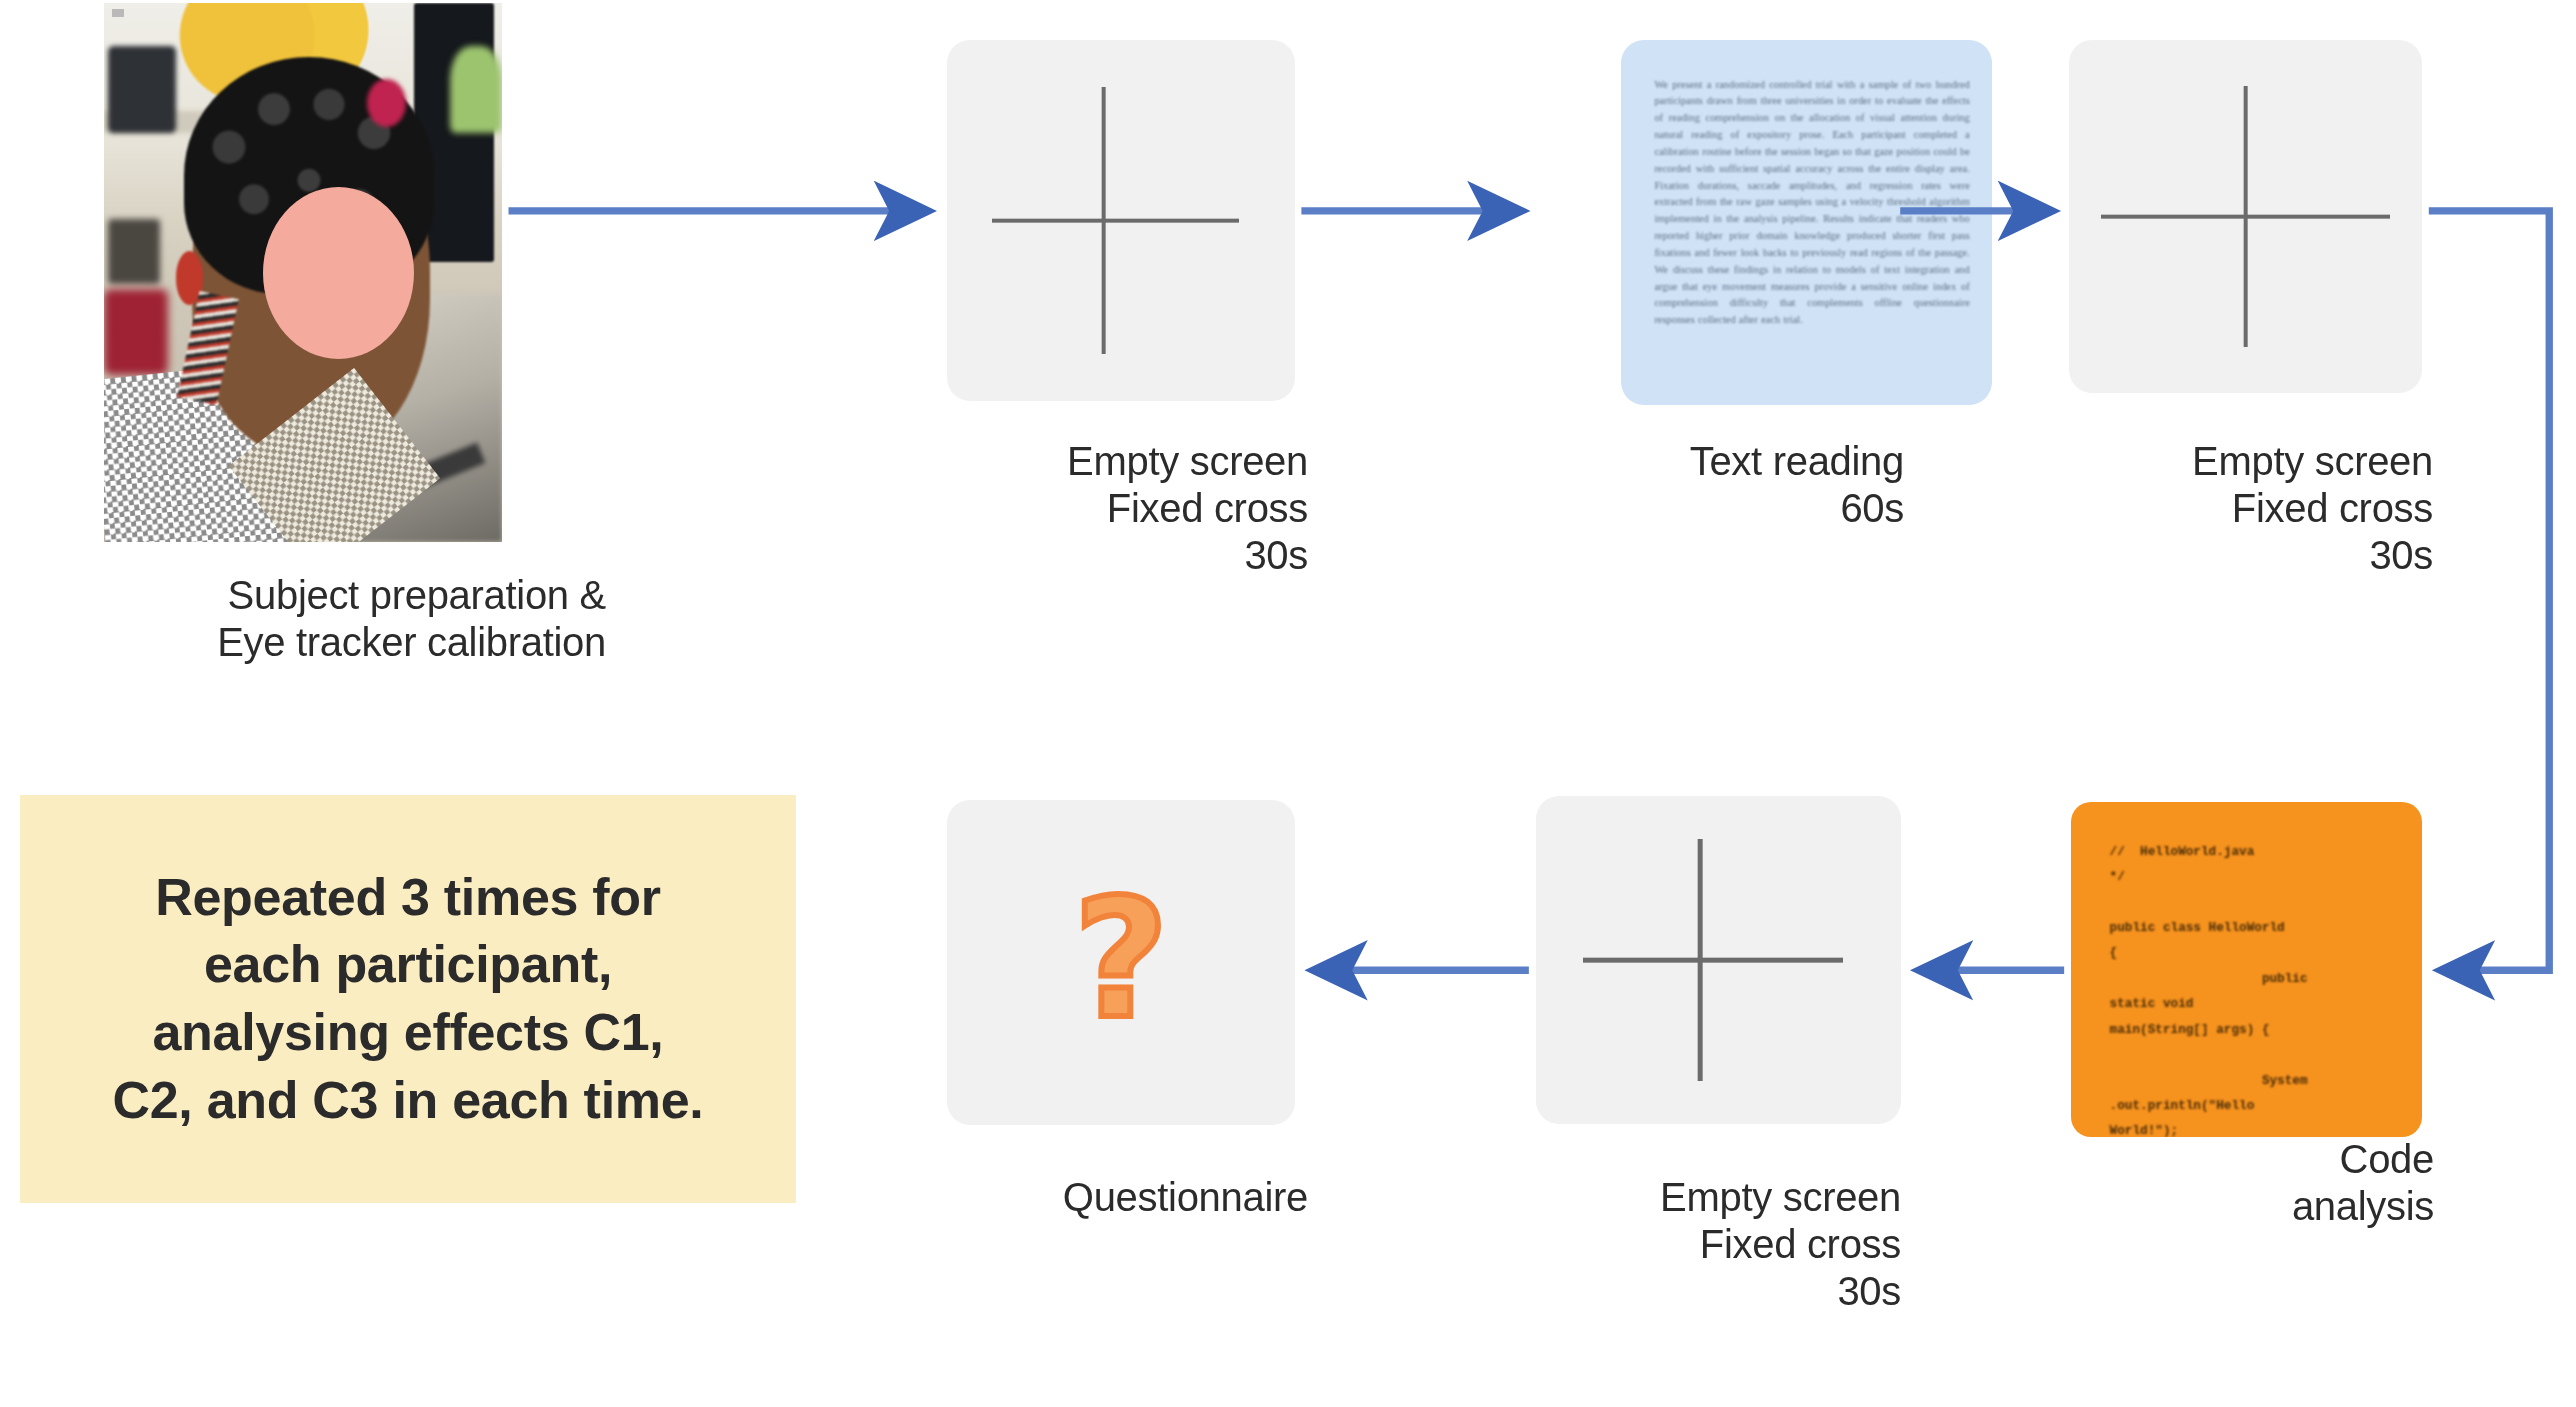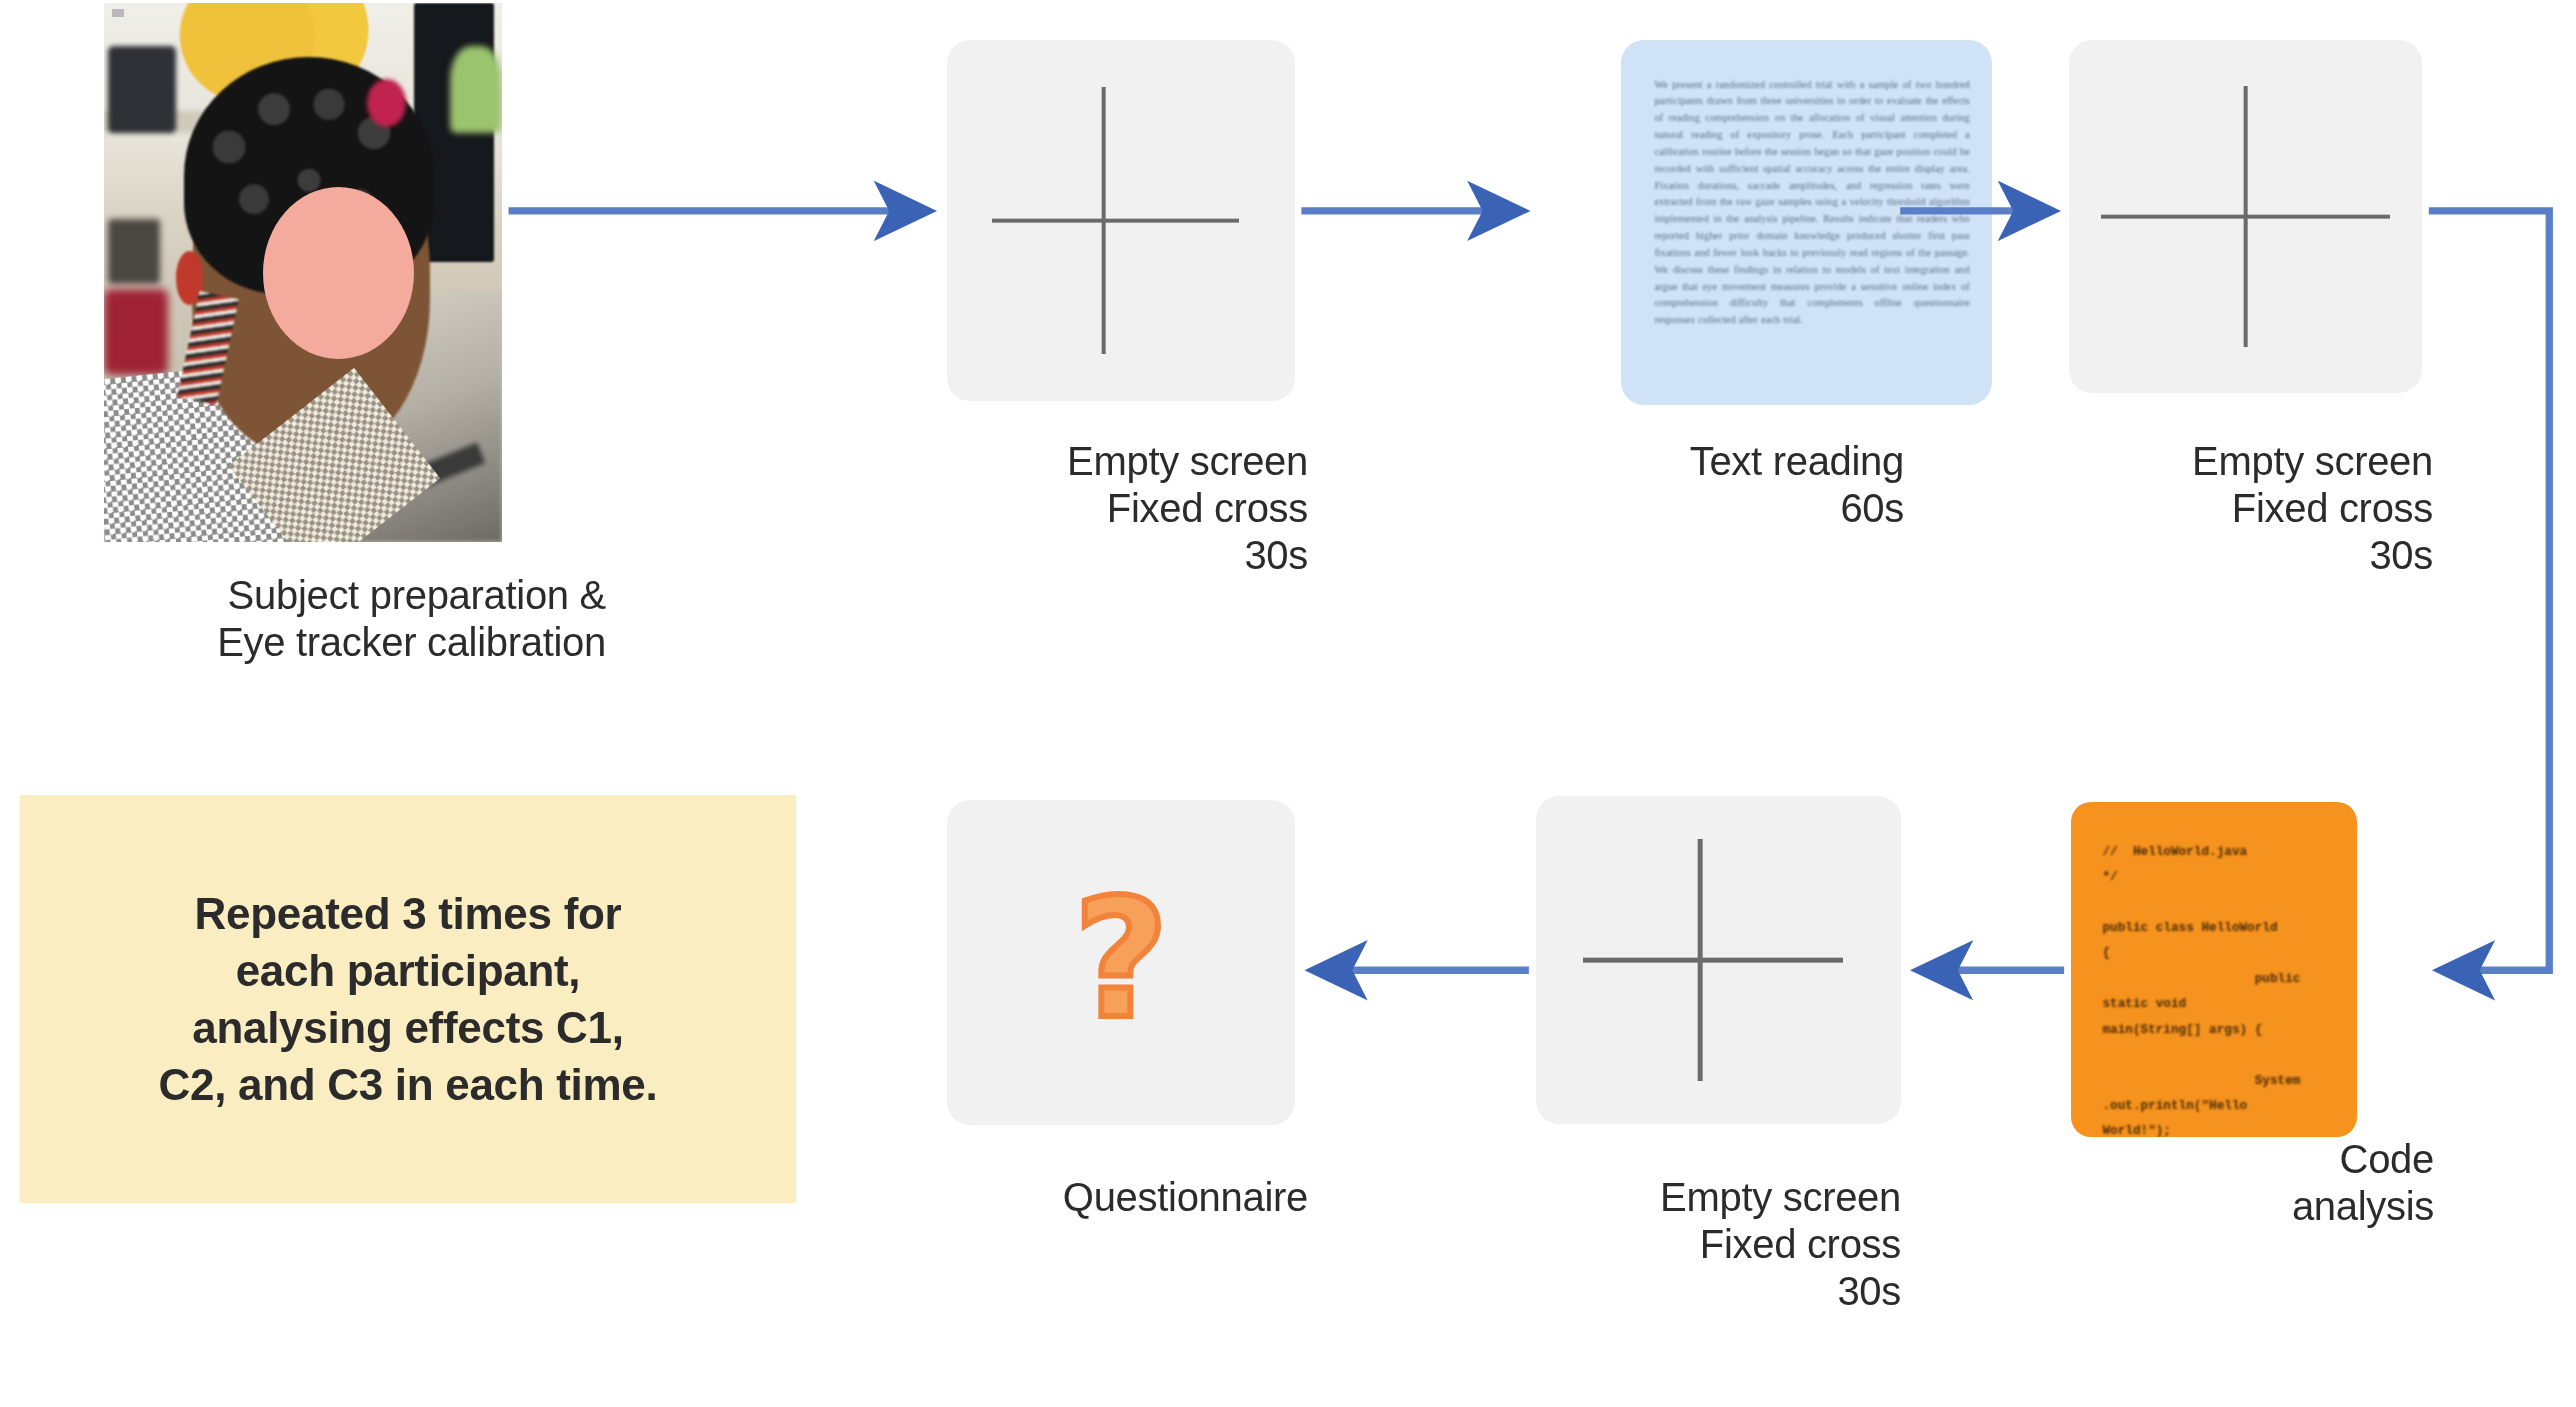--- a/index.html
+++ b/index.html
@@ -175,21 +175,21 @@
   }
 
   
   .note {
     position: absolute;
     background: #fbedc2;
     display: flex; align-items: center; justify-content: center;
     text-align: center;
   }
   .note .note-text {
-    font-size: 44px;
+    font-size: 52px;
     line-height: 1.3;
     font-weight: 700;
     color: #2b2b2b;
     letter-spacing: -0.3px;
   }
   .note .note-text span { display: block; white-space: nowrap; }
 
   
   .arrow-svg { position: absolute; overflow: visible; }
 
@@ -308,21 +308,21 @@
       <div class="h"></div>
       <div class="v"></div>
     </div>
   </div>
   <div class="caption" style="left:1526px; top:1174px; width:375px;">
     <span>Empty screen</span>
     <span>Fixed cross</span>
     <span>30s</span>
   </div>
 
-  <div class="card orange" style="left:2071px; top:802px; width:286px; height:335px;">
+  <div class="card orange" style="left:2071px; top:802px; width:351px; height:335px;">
     <div class="code-text">//  HelloWorld.java
 */
 
 public class HelloWorld
 {
                     public
 static void
 main(String[] args) {
 
                     System

